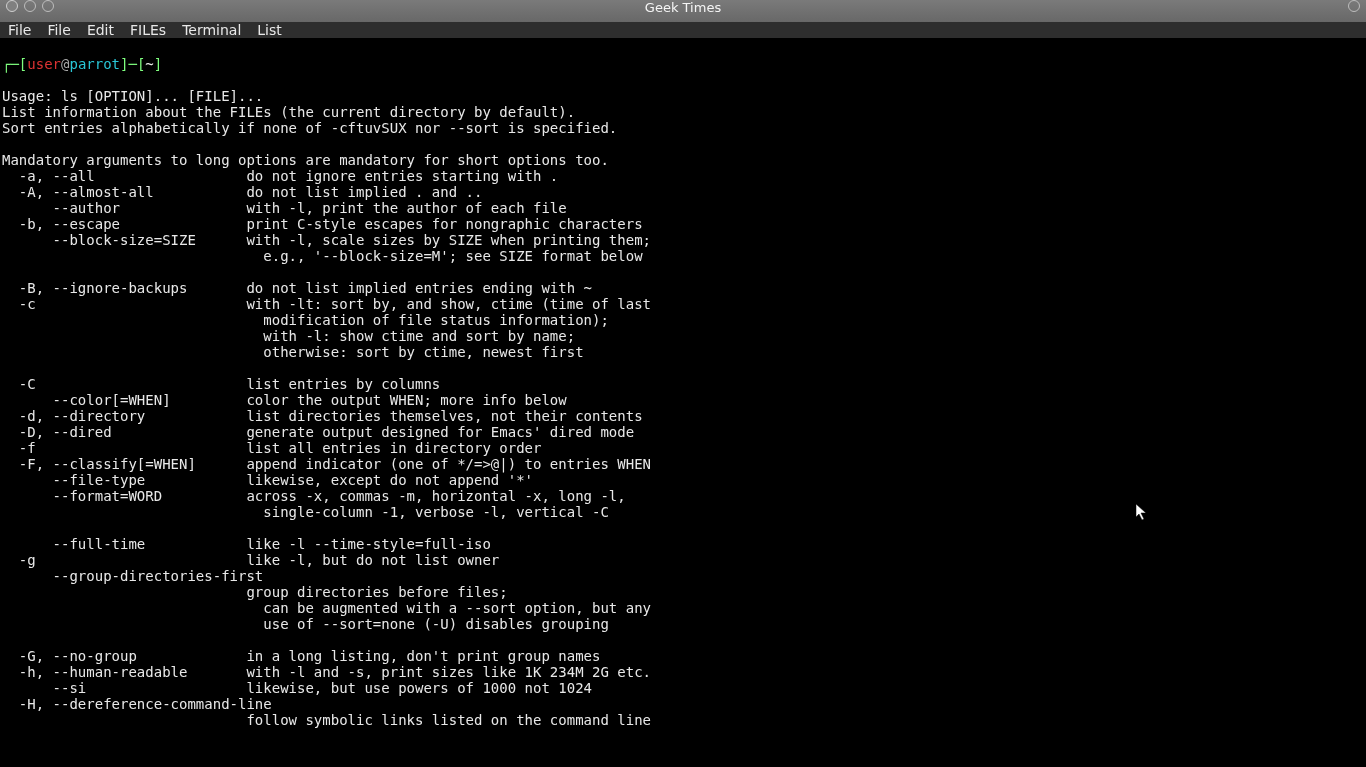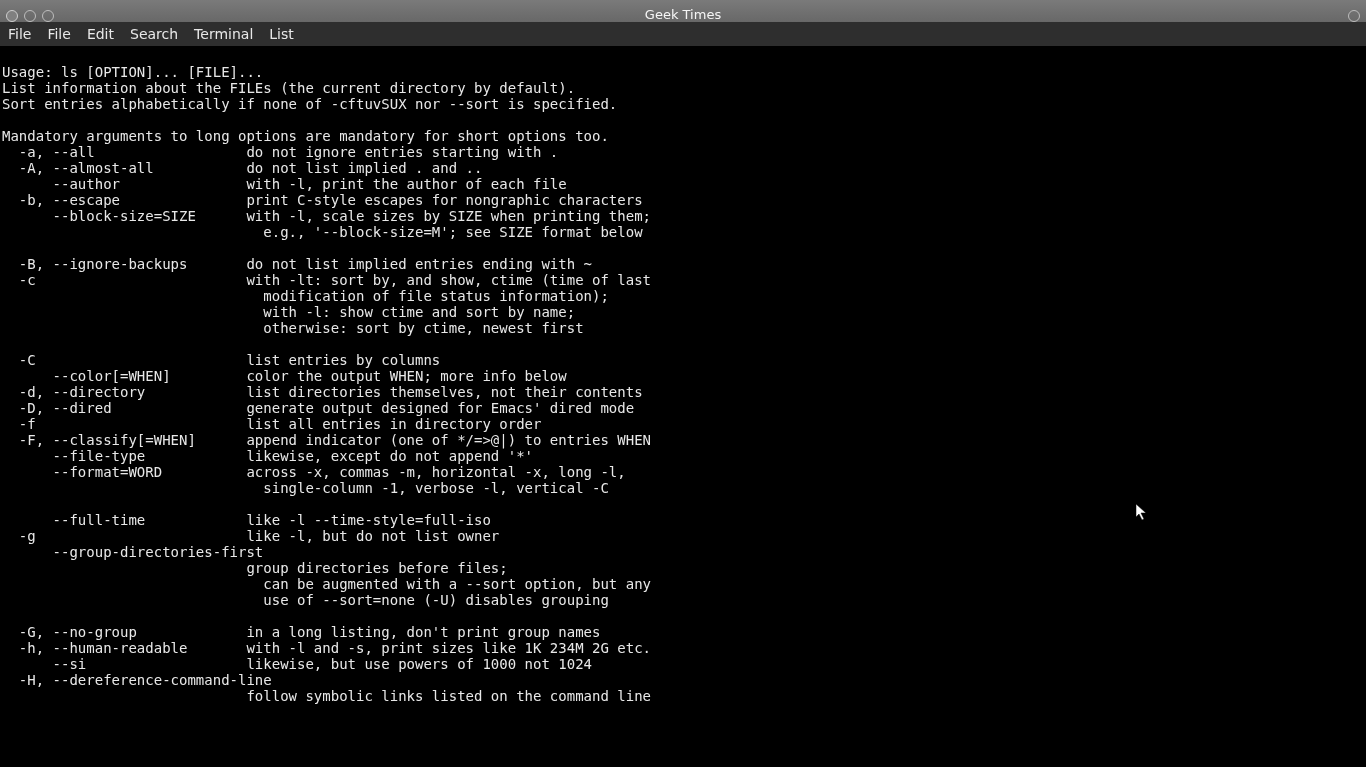--- a/index.html
+++ b/index.html
@@ -10,21 +10,21 @@
     font-family: "DejaVu Sans Mono", "Liberation Mono", monospace;
     font-size: 14px;
     color: #e8e8e8;
     overflow: hidden;
     position: relative;
   }
   .titlebar {
     height: 22px;
     background: linear-gradient(to bottom, #7a7a7a, #686868);
     display: flex;
-    align-items: flex-end;
+    align-items: flex-start;
     padding: 0 6px;
     position: relative;
     font-family: "DejaVu Sans", sans-serif;
     font-size: 13px;
     color: #f0f0f0;
   }
   .win-btn {
     width: 12px; height: 12px;
     border: 1.5px solid #bdbdbd;
     border-radius: 50%;
@@ -39,21 +39,21 @@
     color: #f5f5f5;
   }
   .title-right-circle {
     position: absolute;
     right: 6px;
     width: 12px; height: 12px;
     border: 1.5px solid #bdbdbd;
     border-radius: 50%;
   }
   .menubar {
-    height: 24px;
+    height: 16px;
     background: #2e2e2e;
     display: flex;
     align-items: center;
     padding: 0 8px;
     gap: 16px;
     font-family: "DejaVu Sans", sans-serif;
     font-size: 14px;
     color: #e8e8e8;
   }
   .menubar span { cursor: default; }
@@ -86,24 +86,25 @@
   <div class="win-btn"></div>
   <div class="win-btn"></div>
   <div class="title-center">Geek Times</div>
   <div class="title-right-circle"></div>
 </div>
 
 <div class="menubar">
   <span>File</span>
   <span>File</span>
   <span>Edit</span>
-  <span>Search</span>
+  <span>FILEs</span>
   <span>Terminal</span>
   <span>List</span>
 </div>
 
 <div class="terminal-area">
+<div class="prompt-line1"><span class="green">┌─[</span><span class="red">user</span><span class="yellow-dim">@</span><span class="cyan">parrot</span><span class="green">]─[</span><span class="white">~</span><span class="green">]</span></div>
 <div id="help-output"><div>Usage: ls [OPTION]... [FILE]...</div><div>List information about the FILEs (the current directory by default).</div><div>Sort entries alphabetically if none of -cftuvSUX nor --sort is specified.</div><div>&nbsp;</div><div>Mandatory arguments to long options are mandatory for short options too.</div><div>  -a, --all                  do not ignore entries starting with .</div><div>  -A, --almost-all           do not list implied . and ..</div><div>      --author               with -l, print the author of each file</div><div>  -b, --escape               print C-style escapes for nongraphic characters</div><div>      --block-size=SIZE      with -l, scale sizes by SIZE when printing them;</div><div>                               e.g., '--block-size=M'; see SIZE format below</div><div>&nbsp;</div><div>  -B, --ignore-backups       do not list implied entries ending with ~</div><div>  -c                         with -lt: sort by, and show, ctime (time of last</div><div>                               modification of file status information);</div><div>                               with -l: show ctime and sort by name;</div><div>                               otherwise: sort by ctime, newest first</div><div>&nbsp;</div><div>  -C                         list entries by columns</div><div>      --color[=WHEN]         color the output WHEN; more info below</div><div>  -d, --directory            list directories themselves, not their contents</div><div>  -D, --dired                generate output designed for Emacs' dired mode</div><div>  -f                         list all entries in directory order</div><div>  -F, --classify[=WHEN]      append indicator (one of */=&gt;@|) to entries WHEN</div><div>      --file-type            likewise, except do not append '*'</div><div>      --format=WORD          across -x, commas -m, horizontal -x, long -l,</div><div>                               single-column -1, verbose -l, vertical -C</div><div>&nbsp;</div><div>      --full-time            like -l --time-style=full-iso</div><div>  -g                         like -l, but do not list owner</div><div>      --group-directories-first</div><div>                             group directories before files;</div><div>                               can be augmented with a --sort option, but any</div><div>                               use of --sort=none (-U) disables grouping</div><div>&nbsp;</div><div>  -G, --no-group             in a long listing, don't print group names</div><div>  -h, --human-readable       with -l and -s, print sizes like 1K 234M 2G etc.</div><div>      --si                   likewise, but use powers of 1000 not 1024</div><div>  -H, --dereference-command-line</div><div>                             follow symbolic links listed on the command line</div></div>
 </div>
 
 <svg class="cursor-pointer" viewBox="0 0 14 18">
   <path d="M1 1 L1 14 L4 11 L7 17 L9 16 L6 10 L11 10 Z" fill="#ffffff" stroke="#000" stroke-width="0.5"></path>
 </svg>
 
 </body></html>

